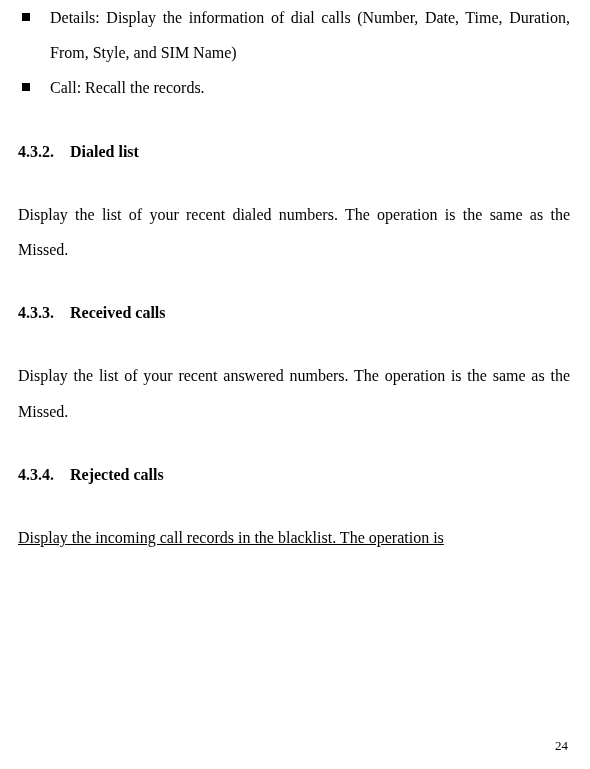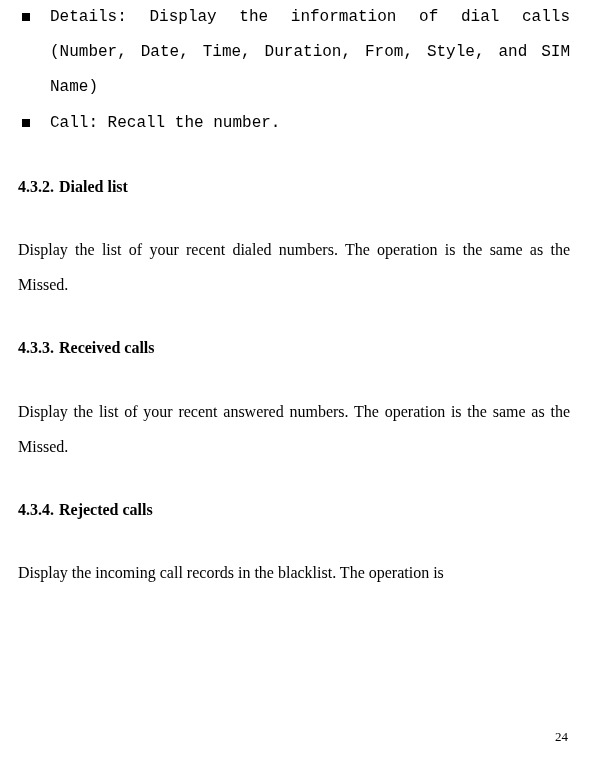--- a/index.html
+++ b/index.html
@@ -19,67 +19,66 @@
       position: relative;
     }
     ul.bullets {
       list-style: none;
       margin-bottom: 28px;
     }
     ul.bullets li {
       position: relative;
       padding-left: 32px;
       text-align: justify;
-      font-family: Liberation Mono, monospace;
     }
     ul.bullets li::before {
       content: "";
       position: absolute;
       left: 4px;
       top: 13px;
       width: 8px;
       height: 8px;
       background: #000;
     }
     .section-heading {
       font-weight: bold;
       font-size: 16px;
       margin: 10px 0 28px 0;
     }
     .section-heading .num {
       display: inline-block;
-      margin-right: 5px;
+      margin-right: 16px;
     }
     p.para {
       text-align: justify;
       margin-bottom: 28px;
     }
     .page-number {
       position: absolute;
-      bottom: 17px;
+      bottom: 8px;
       right: 22px;
       font-size: 13px;
     }
   </style>
 </head>
 <body>
 
 <ul class="bullets">
   <li>Details: Display the information of dial calls (Number, Date, Time, Duration, From, Style, and SIM Name)</li>
-  <li>Call: Recall the number.</li>
+  <li>Call: Recall the records.</li>
 </ul>
 
 <h3 class="section-heading">
   <span class="num">4.3.2.</span><span>Dialed list</span>
 </h3>
 <p class="para">Display the list of your recent dialed numbers. The operation is the same as the Missed.</p>
 
 <h3 class="section-heading">
   <span class="num">4.3.3.</span><span>Received calls</span>
 </h3>
 <p class="para">Display the list of your recent answered numbers. The operation is the same as the Missed.</p>
 
 <h3 class="section-heading">
   <span class="num">4.3.4.</span><span>Rejected calls</span>
 </h3>
-<p class="para" style="margin-bottom:0;">Display the incoming call records in the blacklist. The operation is</p>
+<p class="para" style="margin-bottom:0;text-decoration:underline;">Display the incoming call records in the blacklist. The operation is</p>
 
 <div class="page-number">24</div>
 
 </body></html>

